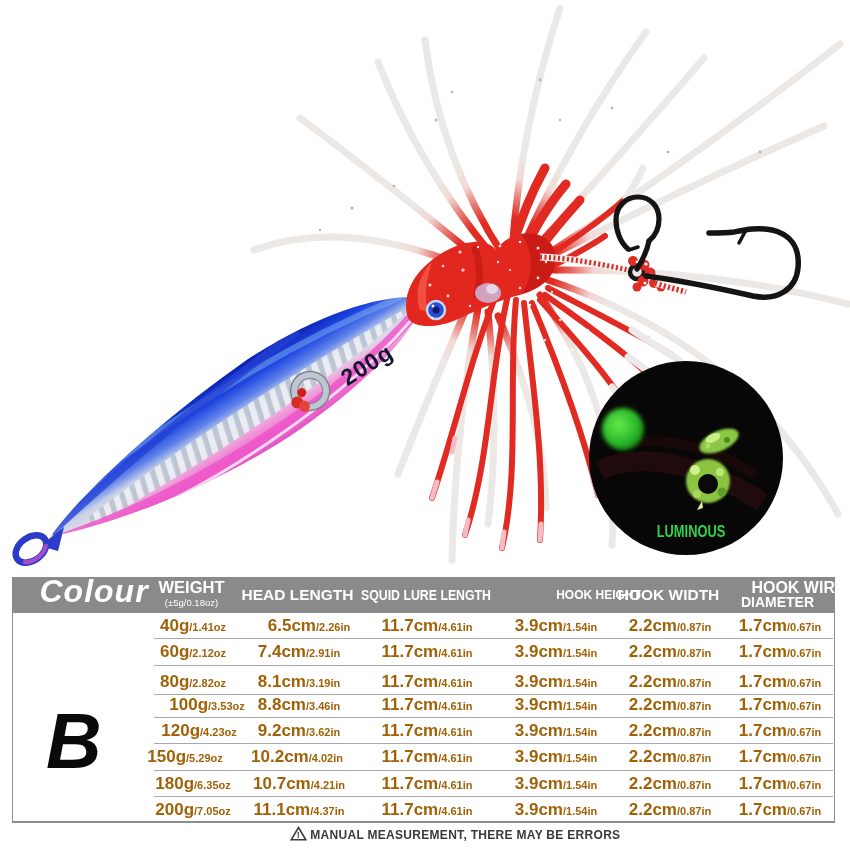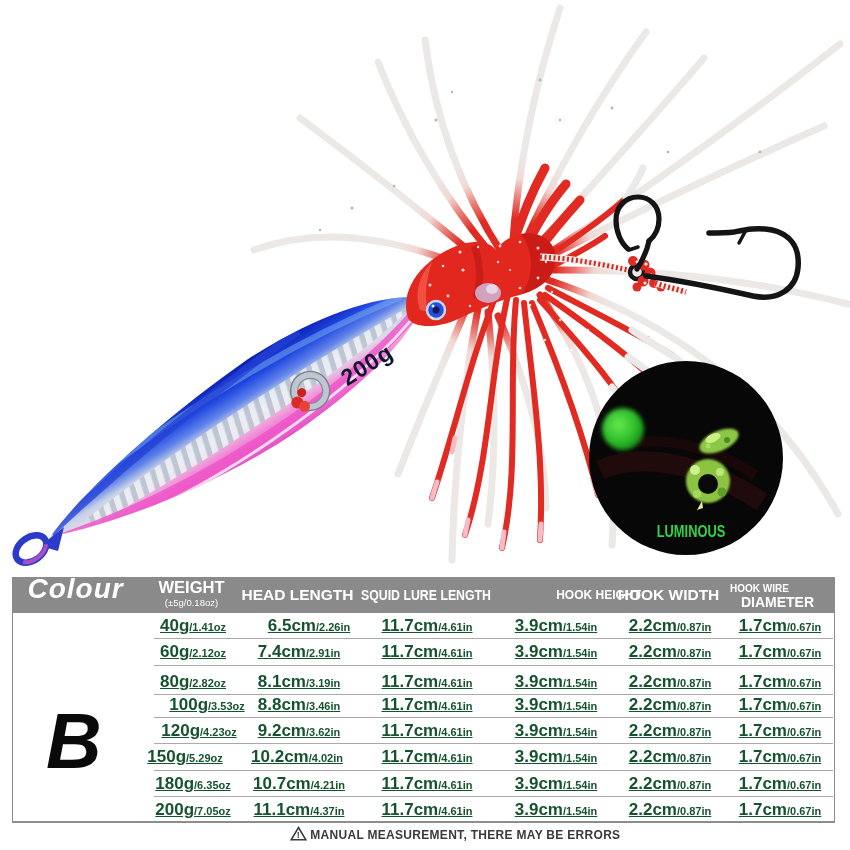--- a/index.html
+++ b/index.html
@@ -5,25 +5,25 @@
   html,body{margin:0;padding:0;background:#fff;}
   #page{position:relative;width:850px;height:850px;overflow:hidden;background:#fff;
         font-family:"Liberation Sans", sans-serif;}
   #photo{position:absolute;left:0;top:0;}
   
   #tbl{position:absolute;left:12px;top:577px;width:823px;height:246px;
        border-left:1.5px solid #8d8d8d;border-right:1.5px solid #8d8d8d;
        border-bottom:2px solid #8d8d8d;box-sizing:border-box;background:#fff;}
   #hdr{position:absolute;left:-1.5px;top:0;width:823px;height:36px;background:#8a8a8a;color:#fff;}
   .hc{position:absolute;transform:translate(-50%,-50%);white-space:nowrap;font-weight:bold;}
-  #colour{position:absolute;left:16px;top:-4px;font-style:italic;font-weight:bold;
-          font-size:28px;letter-spacing:1px;}
+  #colour{position:absolute;left:28px;top:-4px;font-style:italic;font-weight:bold;
+          font-size:32px;letter-spacing:1px;}
   .row{position:absolute;left:0;width:820px;height:26.25px;}
   .sep{position:absolute;left:141px;right:0;bottom:0;border-bottom:1px solid #a9a9a9;}
-  .cell{position:absolute;top:50%;transform:translate(-50%,-50%);white-space:nowrap;color:#14532d;text-decoration:underline;}
+  .cell{position:absolute;top:50%;transform:translate(-50%,-50%);white-space:nowrap;color:#a16207;}
   .lg{font-size:17px;font-weight:bold;}
   .sm{font-size:11px;font-weight:bold;}
   #bigB{position:absolute;left:33px;top:120px;font-size:77px;font-weight:bold;
         font-style:italic;color:#0a0a0a;}
   #note{position:absolute;left:30px;top:826px;width:850px;text-align:center;
         font-size:12px;font-weight:bold;letter-spacing:0.3px;color:#3a3a3a;}
 </style>
 </head>
 <body>
 <div id="page">
@@ -270,21 +270,21 @@
 
   <div id="tbl">
     <div id="hdr">
       <span id="colour">Colour</span>
       <span class="hc" style="left:180px;top:10px;font-size:16.5px;">WEIGHT</span>
       <span class="hc" style="left:180px;top:25px;font-size:9.5px;font-weight:normal;">(±5g/0.18oz)</span>
       <span class="hc" style="left:286px;top:18px;font-size:15.5px;">HEAD LENGTH</span>
       <span class="hc" style="left:414px;top:18px;font-size:14px;transform:translate(-50%,-50%) scaleX(0.88);">SQUID LURE LENGTH</span>
       <span class="hc" style="left:543px;top:18px;font-size:12px;margin-left:44px;">HOOK HEIGHT</span>
       <span class="hc" style="left:657px;top:18px;font-size:15.5px;">HOOK WIDTH</span>
-      <span class="hc" style="left:748px;top:11px;font-size:10px;">HOOK WIRE</span>
+      <span class="hc" style="left:787px;top:11px;font-size:16px;">HOOK WIRE</span>
       <span class="hc" style="left:766px;top:25px;font-size:14px;">DIAMETER</span>
     </div>
     <div id="bigB">B</div>
     <div id="rows">
 <div class="row" style="top:36.00px">
           <span class="cell" style="left:180px"><span class="lg">40g</span><span class="sm">/1.41oz</span></span>
           <span class="cell" style="left:296px"><span class="lg">6.5cm</span><span class="sm">/2.26in</span></span>
           <span class="cell" style="left:414px"><span class="lg">11.7cm</span><span class="sm">/4.61in</span></span>
           <span class="cell" style="left:543px"><span class="lg">3.9cm</span><span class="sm">/1.54in</span></span>
           <span class="cell" style="left:657px"><span class="lg">2.2cm</span><span class="sm">/0.87in</span></span>

